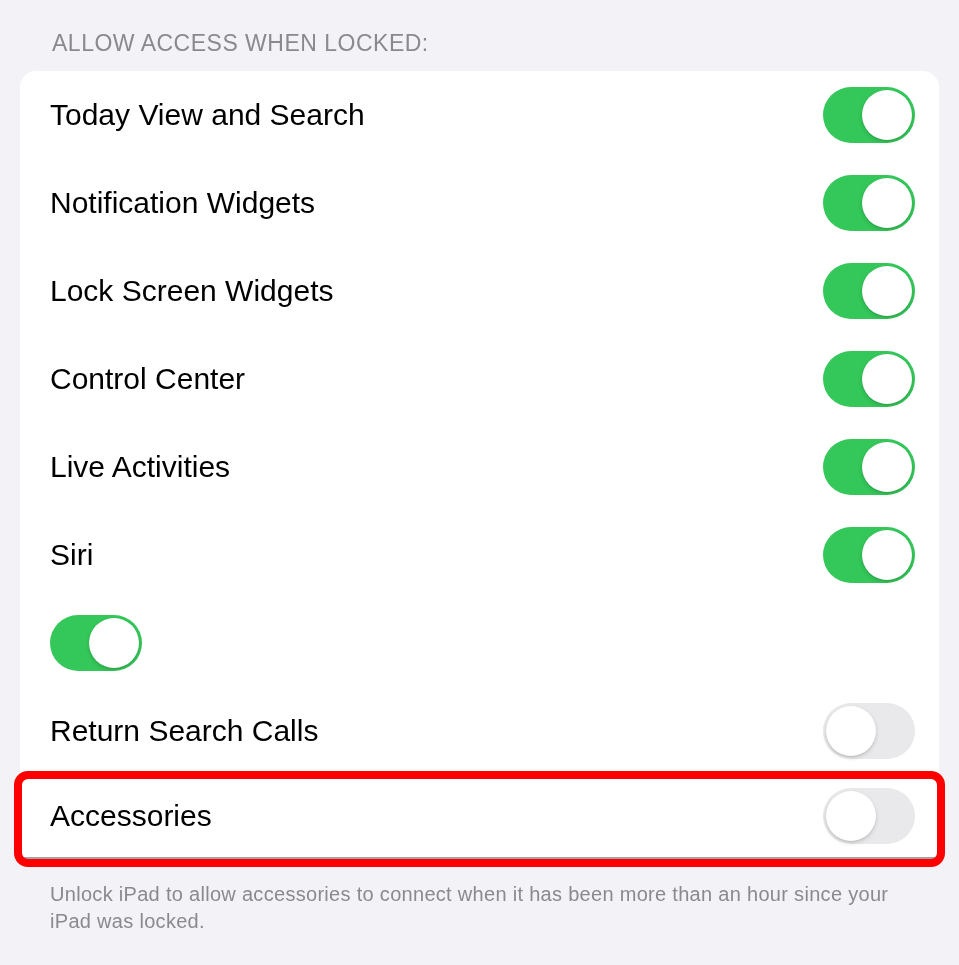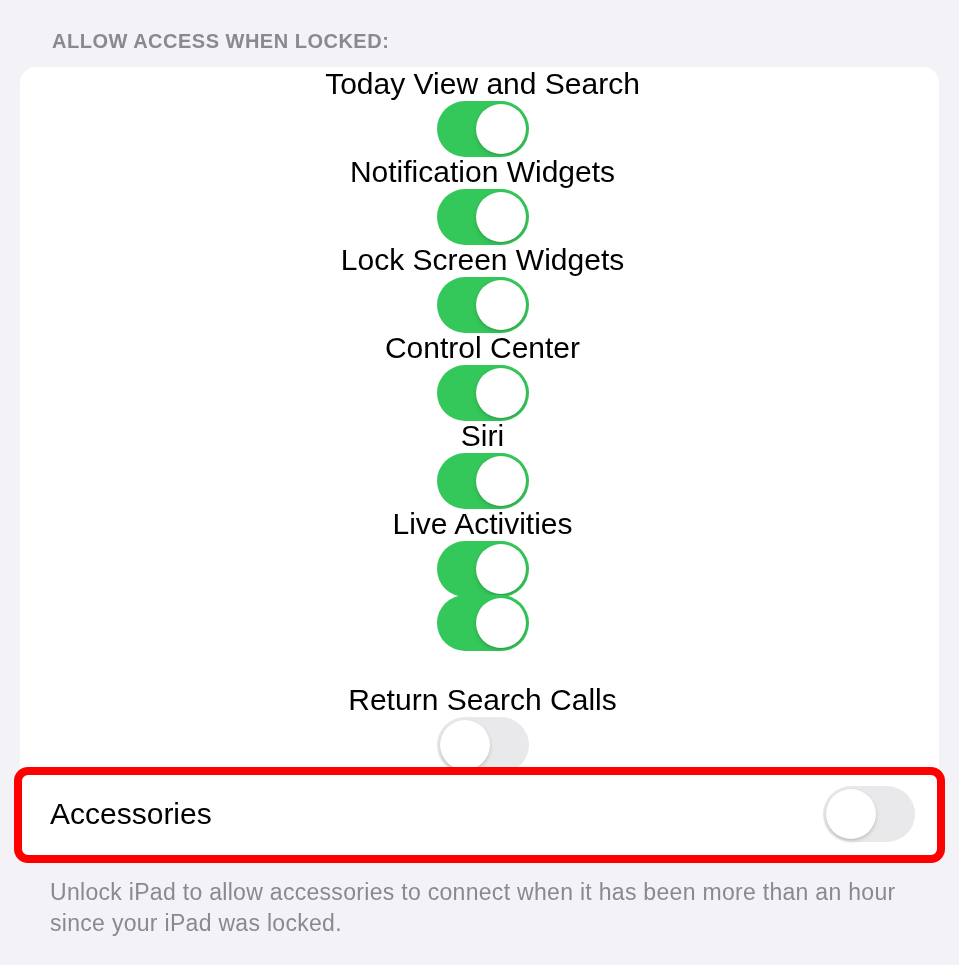--- a/index.html
+++ b/index.html
@@ -12,45 +12,43 @@
       background-color: #f2f2f7;
       width: 959px;
       height: 965px;
       overflow: hidden;
       -webkit-font-smoothing: antialiased;
     }
     .container {
       padding: 30px 20px 20px 20px;
     }
     .section-header {
-      font-size: 20px;
+      font-size: 23px;
       letter-spacing: 0.5px;
       color: #8a8a8e;
       padding: 0 0 14px 32px;
       text-transform: uppercase;
-      font-weight: bold;
     }
     .settings-group {
       background: #ffffff;
       border-radius: 16px;
       overflow: visible;
       position: relative;
     }
     .setting-row {
       display: flex;
       align-items: center;
       justify-content: space-between;
       padding: 0 24px 0 30px;
       height: 88px;
-      border-bottom: 3px solid #a3a3a3;
+      border-bottom: 6px solid #a3a3a3;
       position: relative;
     }
     .setting-row:last-child {
       border-bottom: none;
-      flex-direction: column;
     }
     .setting-label {
       font-size: 30px;
       color: #000000;
       font-weight: 400;
     }
     .toggle {
       position: relative;
       width: 92px;
       height: 56px;
@@ -88,21 +86,21 @@
       left: -6px;
       right: -6px;
       top: -4px;
       bottom: -4px;
       pointer-events: none;
     }
     .row-wrapper {
       position: relative;
     }
     .section-footer {
-      font-size: 23px;
+      font-size: 20px;
       color: #8a8a8e;
       padding: 18px 28px 0 30px;
       line-height: 1.35;
       letter-spacing: 0.3px;
     }
   </style>
 </head>
 <body>
 
 <div class="container">
@@ -141,30 +139,30 @@
       <div class="setting-row">
         <span class="setting-label">Control Center</span>
         <div class="toggle on">
           <div class="toggle-knob"></div>
         </div>
       </div>
     </div>
 
     <div class="row-wrapper">
       <div class="setting-row">
-        <span class="setting-label">Siri</span>
+        <span class="setting-label">Live Activities</span>
         <div class="toggle on">
           <div class="toggle-knob"></div>
         </div>
       </div>
     </div>
 
     <div class="row-wrapper">
       <div class="setting-row">
-        <span class="setting-label">Live Activities</span>
+        <span class="setting-label">Siri</span>
         <div class="toggle on">
           <div class="toggle-knob"></div>
         </div>
       </div>
     </div>
 
     <div class="row-wrapper">
       <div class="setting-row">
         <div class="toggle on">
           <div class="toggle-knob"></div>

